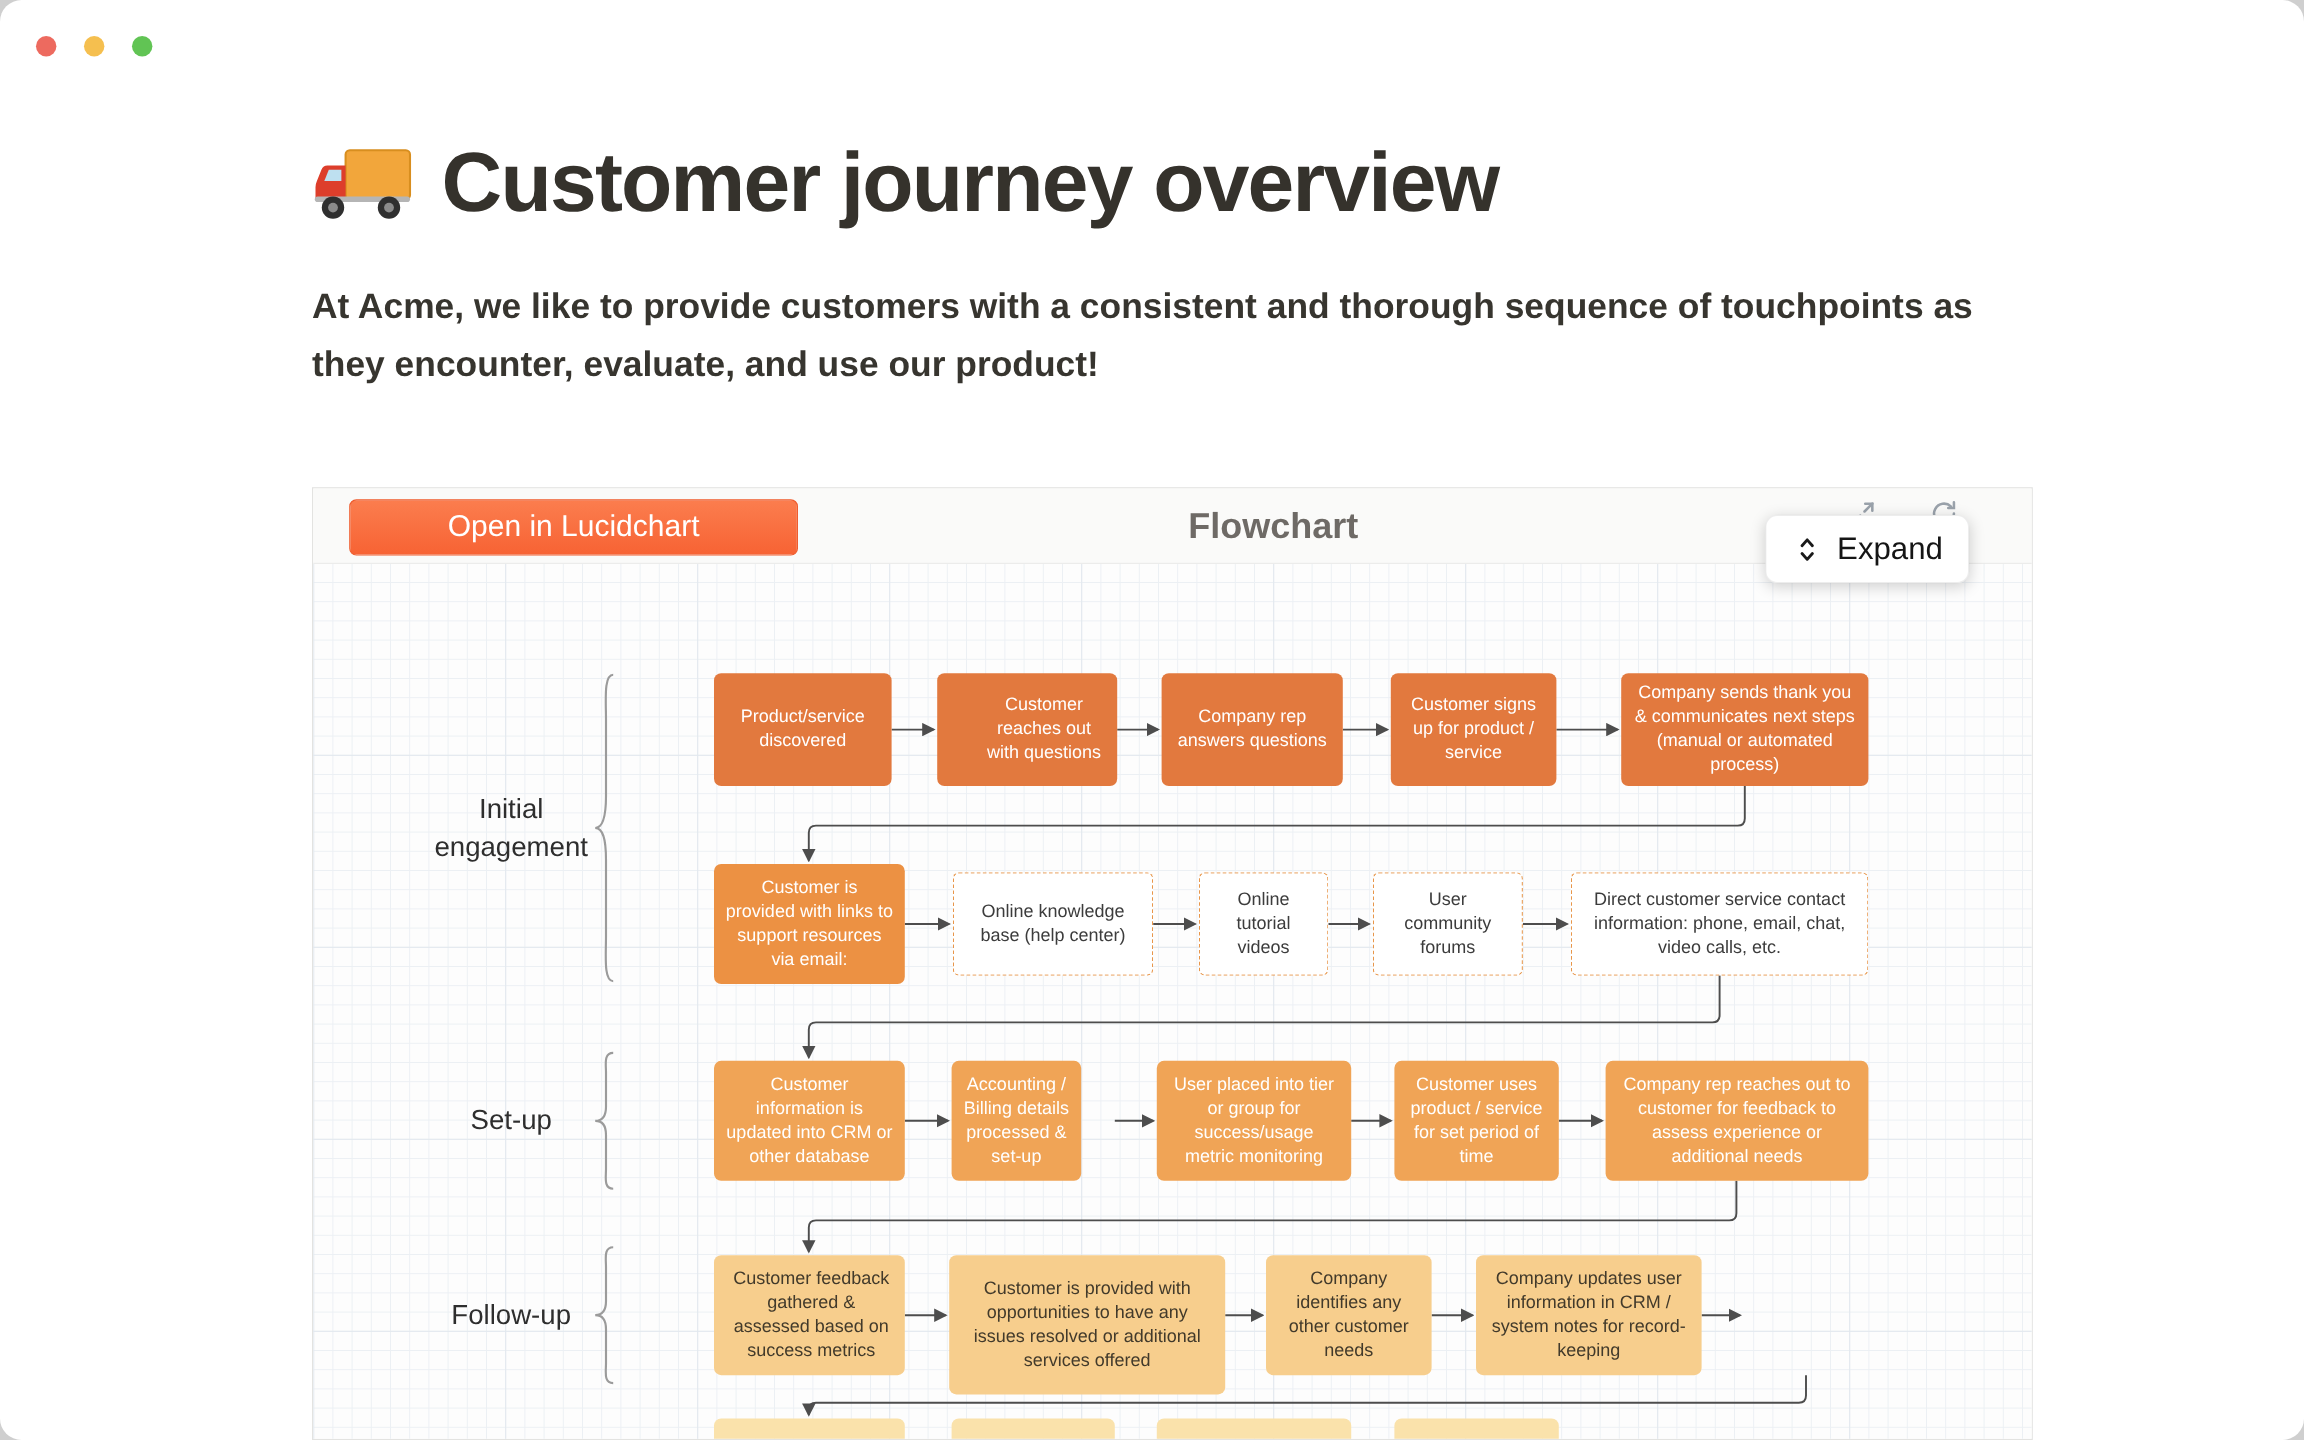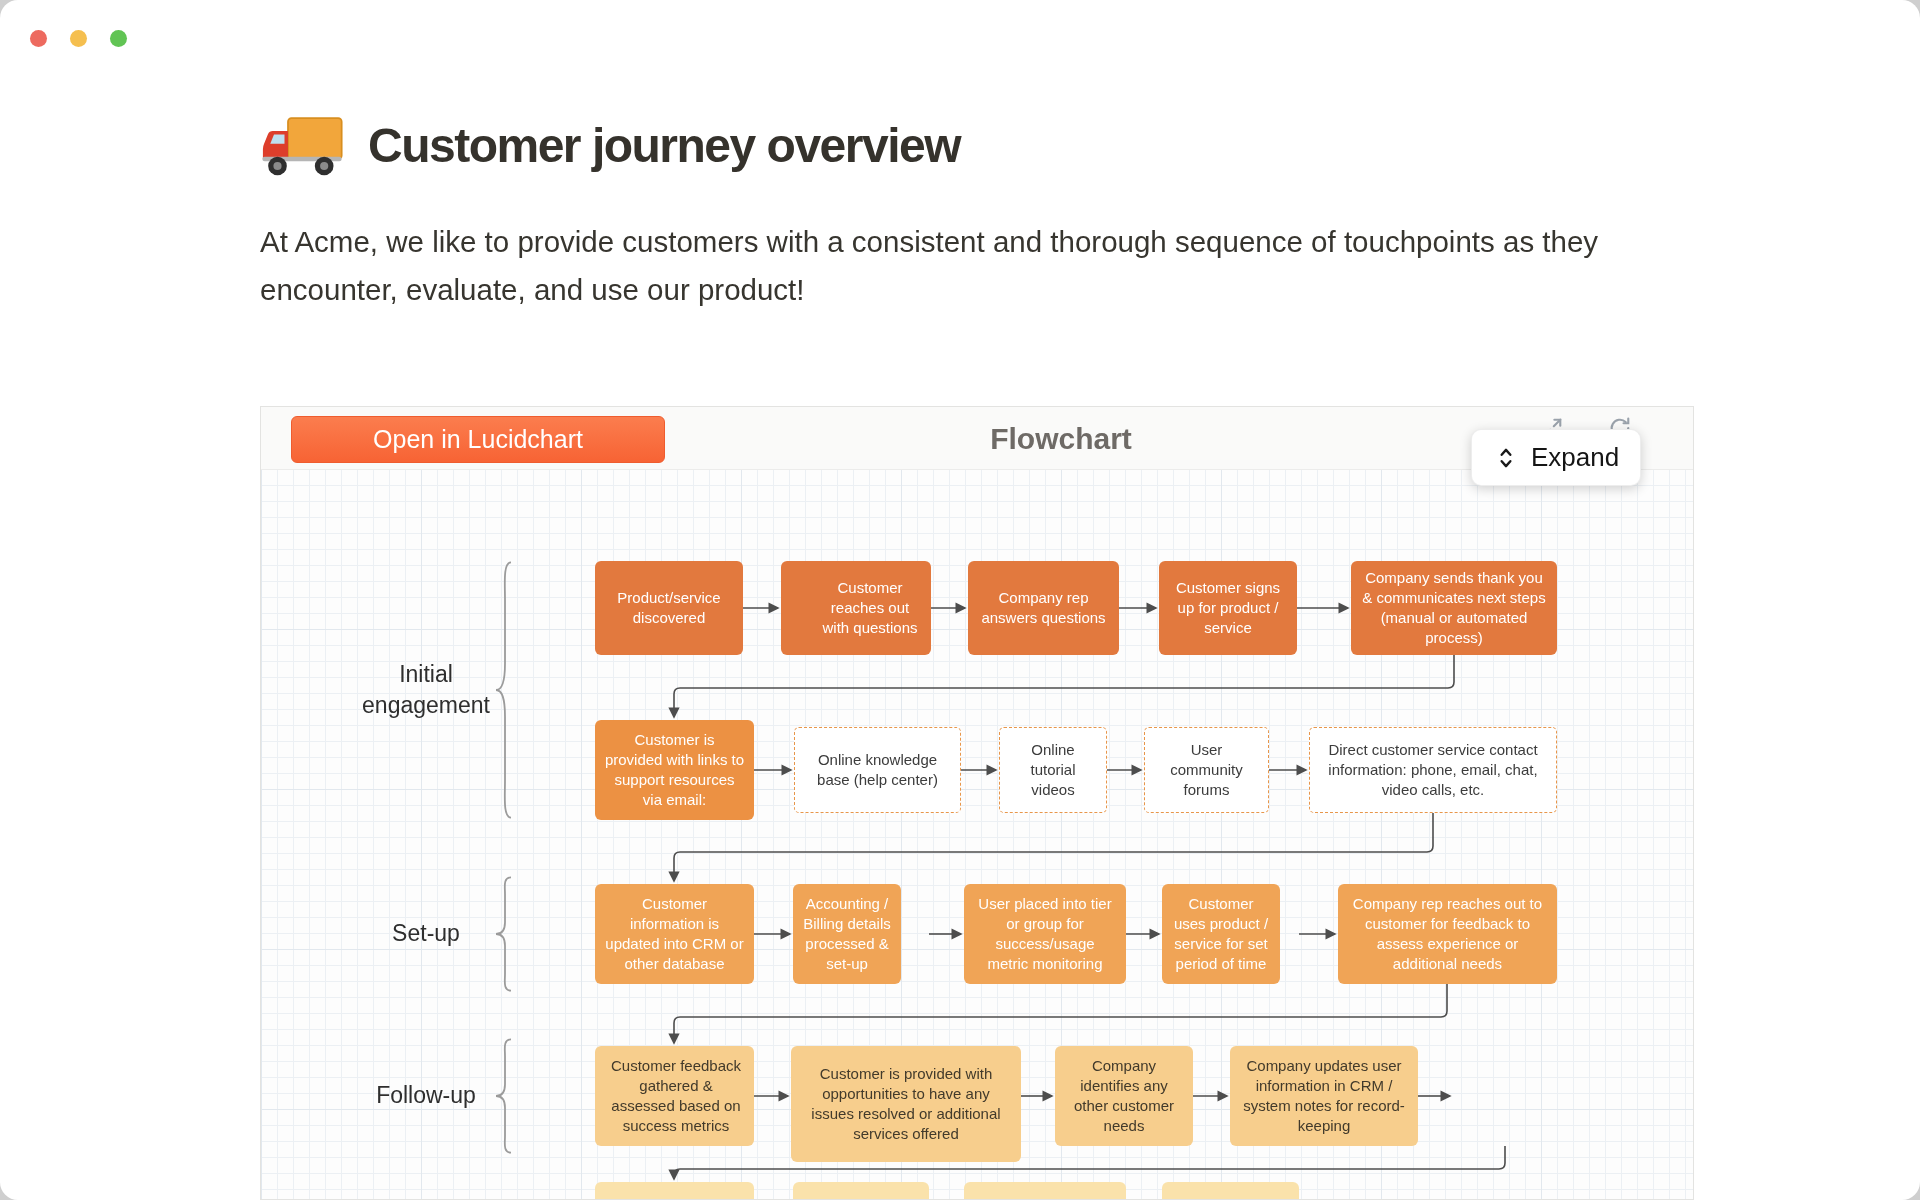--- a/index.html
+++ b/index.html
@@ -9,22 +9,22 @@
   }
   .window{position:absolute;inset:0;background:#ffffff;border-radius:18px;overflow:hidden;}
   .traffic{position:absolute;top:30px;left:30px;display:flex;gap:23px;z-index:20;}
   .dot{width:17px;height:17px;border-radius:50%;}
   .dot.red{background:#ED6A5F;}
   .dot.yellow{background:#F5BF4F;}
   .dot.green{background:#61C454;}
 
   .content{position:absolute;left:260px;top:112px;width:1434px;}
   .page-title{display:flex;align-items:center;gap:24px;margin:0 0 40px 0;
-    font-size:48px;font-weight:800;letter-spacing:-1.5px;color:#35322c;}
-  .intro{font-size:29.5px;line-height:1.62;color:#37352f;width:1434px;}
+    font-size:70px;font-weight:800;letter-spacing:-1.5px;color:#35322c;}
+  .intro{font-size:29.5px;line-height:1.62;color:#37352f;width:1434px;font-weight:bold;}
 
   
   .embed{position:absolute;left:260px;top:406px;width:1434px;height:794px;
     background:#ffffff;border:1px solid #e3e3e1;box-sizing:border-box;overflow:hidden;}
   .embed-header{position:absolute;left:0;top:0;width:1434px;height:62px;
     background:#fafaf9;border-bottom:1px solid #ececeb;z-index:5;}
   .open-btn{position:absolute;left:30px;top:9px;width:372px;height:45px;
     background:linear-gradient(#fb7d4e,#f76334);border:1px solid #ef5c2e;border-radius:6px;
     color:#ffffff;font-size:25px;display:flex;align-items:center;justify-content:center;cursor:pointer;z-index:6;}
   .embed-title{position:absolute;left:640px;top:15px;width:320px;text-align:center;
@@ -184,21 +184,21 @@
 
     <div class="node r2" style="left:334px;top:313px;width:159px;height:100px;">Customer is provided with links to support resources via email:</div>
     <div class="node dashed" style="left:533px;top:320px;width:167px;height:86px;">Online knowledge base (help center)</div>
     <div class="node dashed" style="left:738px;top:320px;width:108px;height:86px;">Online tutorial videos</div>
     <div class="node dashed" style="left:883px;top:320px;width:125px;height:86px;">User community forums</div>
     <div class="node dashed" style="left:1048px;top:320px;width:248px;height:86px;">Direct customer service contact information: phone, email, chat, video calls, etc.</div>
 
     <div class="node r3" style="left:334px;top:477px;width:159px;height:100px;">Customer information is updated into CRM or other database</div>
     <div class="node r3" style="left:532px;top:477px;width:108px;height:100px;">Accounting / Billing details processed &amp; set-up</div>
     <div class="node r3" style="left:703px;top:477px;width:162px;height:100px;">User placed into tier or group for success/usage metric monitoring</div>
-    <div class="node r3" style="left:901px;top:477px;width:118px;height:100px;">Customer uses product / service for set period of time</div>
+    <div class="node r3" style="left:901px;top:477px;width:137px;height:100px;">Customer uses product / service for set period of time</div>
     <div class="node r3" style="left:1077px;top:477px;width:219px;height:100px;">Company rep reaches out to customer for feedback to assess experience or additional needs</div>
 
     <div class="node r4" style="left:334px;top:639px;width:159px;height:100px;padding-left:12px;">Customer feedback gathered &amp; assessed based on success metrics</div>
     <div class="node r4" style="left:530px;top:639px;width:230px;height:116px;">Customer is provided with opportunities to have any issues resolved or additional services offered</div>
     <div class="node r4" style="left:969px;top:639px;width:188px;height:100px;">Company updates user information in CRM / system notes for record-keeping</div>
     <div class="node r4" style="left:794px;top:639px;width:138px;height:100px;">Company identifies any other customer needs</div>
 
     <div class="node r5" style="left:334px;top:775px;width:159px;height:60px;"></div>
     <div class="node r5" style="left:532px;top:775px;width:136px;height:60px;"></div>
     <div class="node r5" style="left:703px;top:775px;width:162px;height:60px;"></div>

